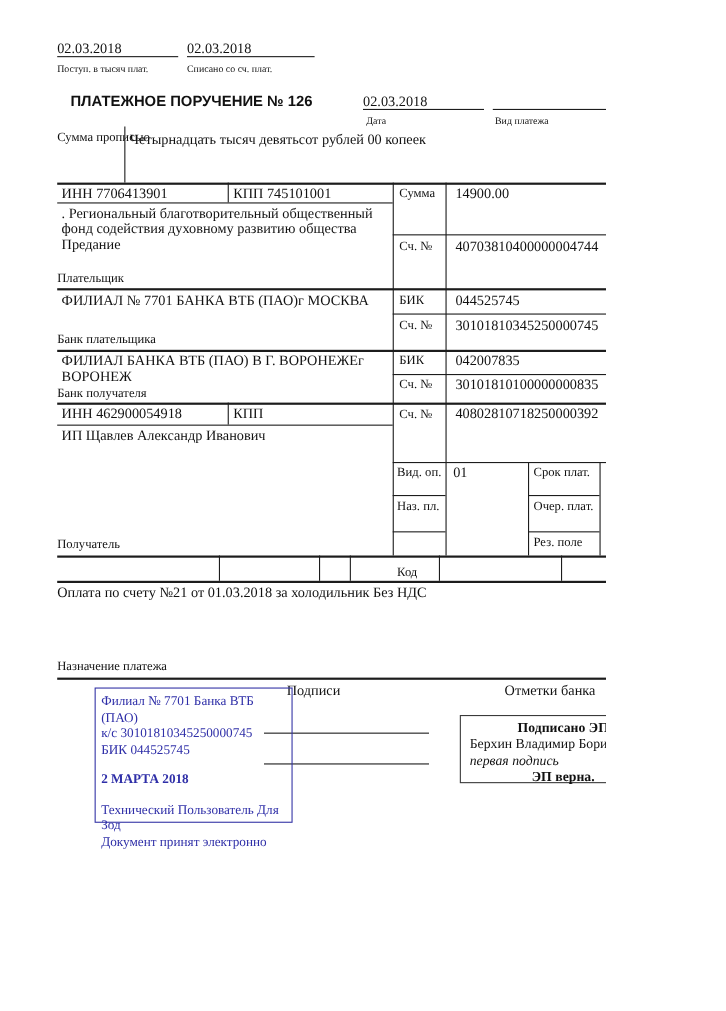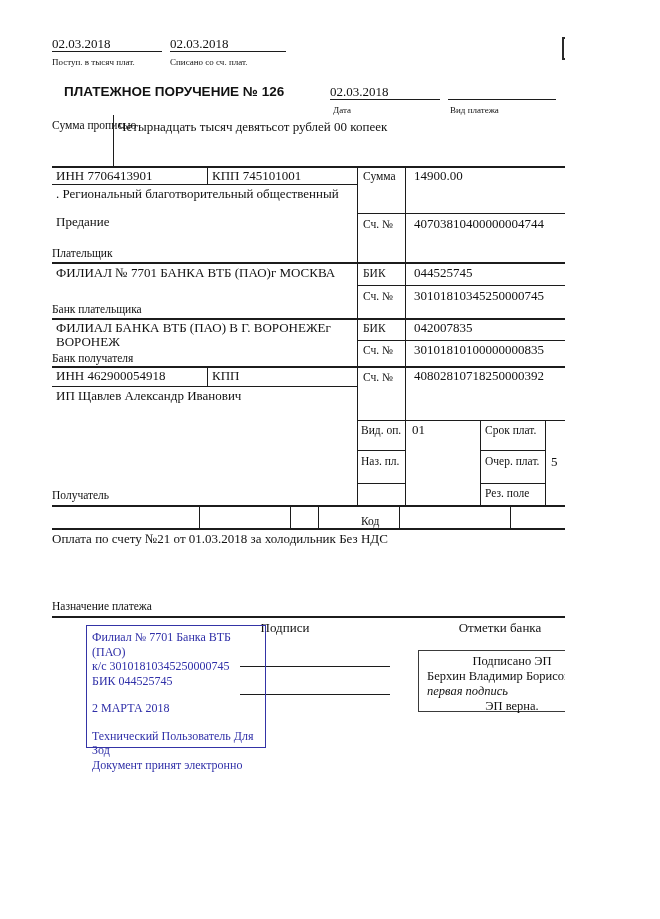--- a/index.html
+++ b/index.html
@@ -1,33 +1,33 @@
 <!DOCTYPE html>
 <html><head>
 <meta charset="utf-8">
 <style>
   html,body{margin:0;padding:0;background:#ffffff;}
   .page{position:relative;width:551px;height:919px;background:#ffffff;overflow:hidden;
-        font-family:"Liberation Serif","DejaVu Serif",serif;color:#111;padding-left:14px;}
+        font-family:"Liberation Serif","DejaVu Serif",serif;color:#111;}
   .abs{position:absolute;}
   .t{font-size:13px;line-height:14px;white-space:nowrap;}
   .wrap{white-space:normal;}
   .lbl{font-size:11.5px;line-height:13px;white-space:nowrap;}
   .tiny{font-size:9px;line-height:10px;white-space:nowrap;}
   .hl{position:absolute;background:#1c1c1c;height:1px;}
   .hl2{position:absolute;background:#1c1c1c;height:2px;}
   .vl{position:absolute;background:#1c1c1c;width:1px;}
   .title{font-family:"Liberation Sans","DejaVu Sans",sans-serif;font-weight:bold;font-size:13.5px;white-space:nowrap;}
   .codebox{border:2px solid #2a2a2a;text-align:center;font-size:13px;line-height:19px;}
   .chkbox{border:1.5px solid #2a2a2a;}
   .underfield{border-bottom:1px solid #1c1c1c;font-size:13px;line-height:15px;}
   .stampblue{border:1.5px solid #3434a6;color:#2f2fa8;font-size:12px;line-height:14.5px;padding:4px 5px;margin-left:34px;}
   .stampblue .gap{height:13px;}
   .epbox{border:1.5px solid #3a3a3a;font-size:12.5px;line-height:15px;padding:3px 8px;}
-  .b{font-weight:normal;}
+  .b{font-weight:bold;}
   .i{font-style:italic;}
   .ctr{text-align:center;}
 </style>
 </head>
 <body>
 
 <div class="page">
 
   <div class="abs underfield" style="left:52px;top:36px;width:110px;">
     <span>02.03.2018</span>
@@ -88,20 +88,21 @@
   <div class="vl" style="left:399px;top:505px;height:23px;"></div>
   <div class="vl" style="left:510px;top:505px;height:23px;"></div>
   <div class="vl" style="left:593px;top:505px;height:23px;"></div>
 
   <div class="abs t" style="left:56px;top:169px;">ИНН 7706413901</div>
   <div class="abs t" style="left:212px;top:169px;">КПП 745101001</div>
   <div class="abs lbl" style="left:363px;top:170px;">Сумма</div>
   <div class="abs t" style="left:414px;top:169px;">14900.00</div>
 
   <div class="abs t" style="left:56px;top:187px;">. Региональный благотворительный общественный</div>
+  <div class="abs t" style="left:56px;top:201px;">фонд содействия духовному развитию общества</div>
   <div class="abs t" style="left:56px;top:215px;">Предание</div>
 
   <div class="abs lbl" style="left:363px;top:218px;">Сч. №</div>
   <div class="abs t" style="left:414px;top:217px;">40703810400000004744</div>
 
   <div class="abs lbl" style="left:52px;top:247px;">Плательщик</div>
 
   <div class="abs t" style="left:56px;top:266px;">ФИЛИАЛ № 7701 БАНКА ВТБ (ПАО)г МОСКВА</div>
   <div class="abs lbl" style="left:363px;top:267px;">БИК</div>
   <div class="abs t" style="left:414px;top:266px;">044525745</div>

